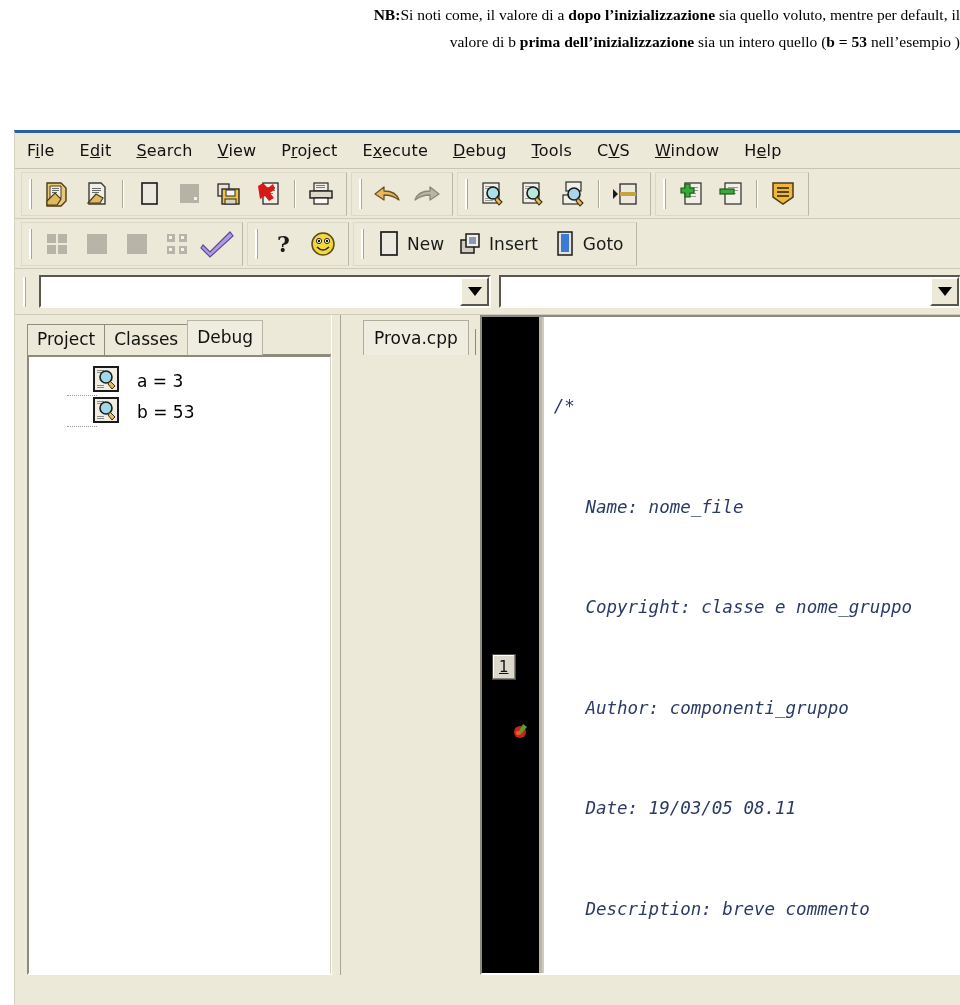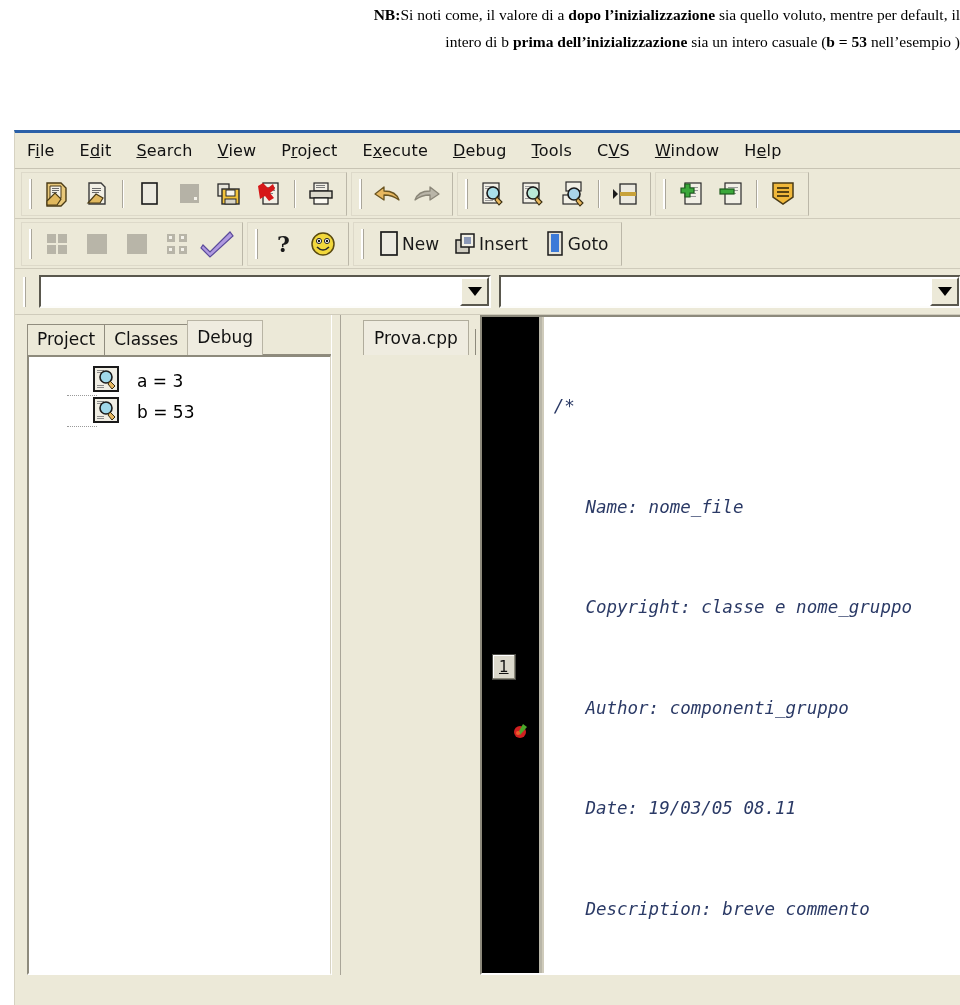--- a/index.html
+++ b/index.html
@@ -70,21 +70,21 @@
   .grip {
     width: 3px; height: 30px; margin-right: 5px; margin-left:2px;
     border-left: 2px solid #fff; border-right: 1px solid #aaa69a;
   }
   .tbsep { width: 2px; height: 28px; border-left:1px solid #aaa69a; border-right:1px solid #fff; margin: 0 5px;}
   .tbtn {
     width: 40px; height: 40px;
     display:flex; align-items:center; justify-content:center;
     cursor: default;
   }
-  .tbtn-wide { width: auto; padding: 0 7px; }
+  .tbtn-wide { width: auto; padding: 0 7px; gap:5px; }
   .tbtn-wide .lbl {
     font-family: "DejaVu Sans", sans-serif;
     font-size: 17px; color: #1a1a1a;
   }
 
   
   .comborow {
     display: flex; align-items: center; height: 46px;
     background: #ece9d8; padding: 0 6px; gap: 8px;
     border-bottom: 1px solid #cfcbbb;
@@ -209,21 +209,21 @@
 </head>
 <body>
 
 <div id="page">
 
   <div class="caption">
     <span class="cap-line">
       <span class="cap-nb">NB:</span><span>Si noti come, il valore di a </span><span class="b">dopo l’inizializzazione</span><span> sia quello voluto, mentre per default, il</span>
     </span>
     <span class="cap-line">
-      <span class="cap-indent"></span><span>intero di b </span><span class="b">prima dell’inizializzazione</span><span> sia un intero casuale  (</span><span class="b">b = 53</span><span> nell’esempio )</span>
+      <span class="cap-indent"></span><span>valore di b </span><span class="b">prima dell’inizializzazione</span><span> sia un intero quello  (</span><span class="b">b = 53</span><span> nell’esempio )</span>
     </span>
   </div>
 
   <div class="appwin">
 
     <div class="menubar">
       <span class="menu-item">F<span class="u">i</span>le</span>
       <span class="menu-item">E<span class="u">d</span>it</span>
       <span class="menu-item"><span class="u">S</span>earch</span>
       <span class="menu-item"><span class="u">V</span>iew</span>

